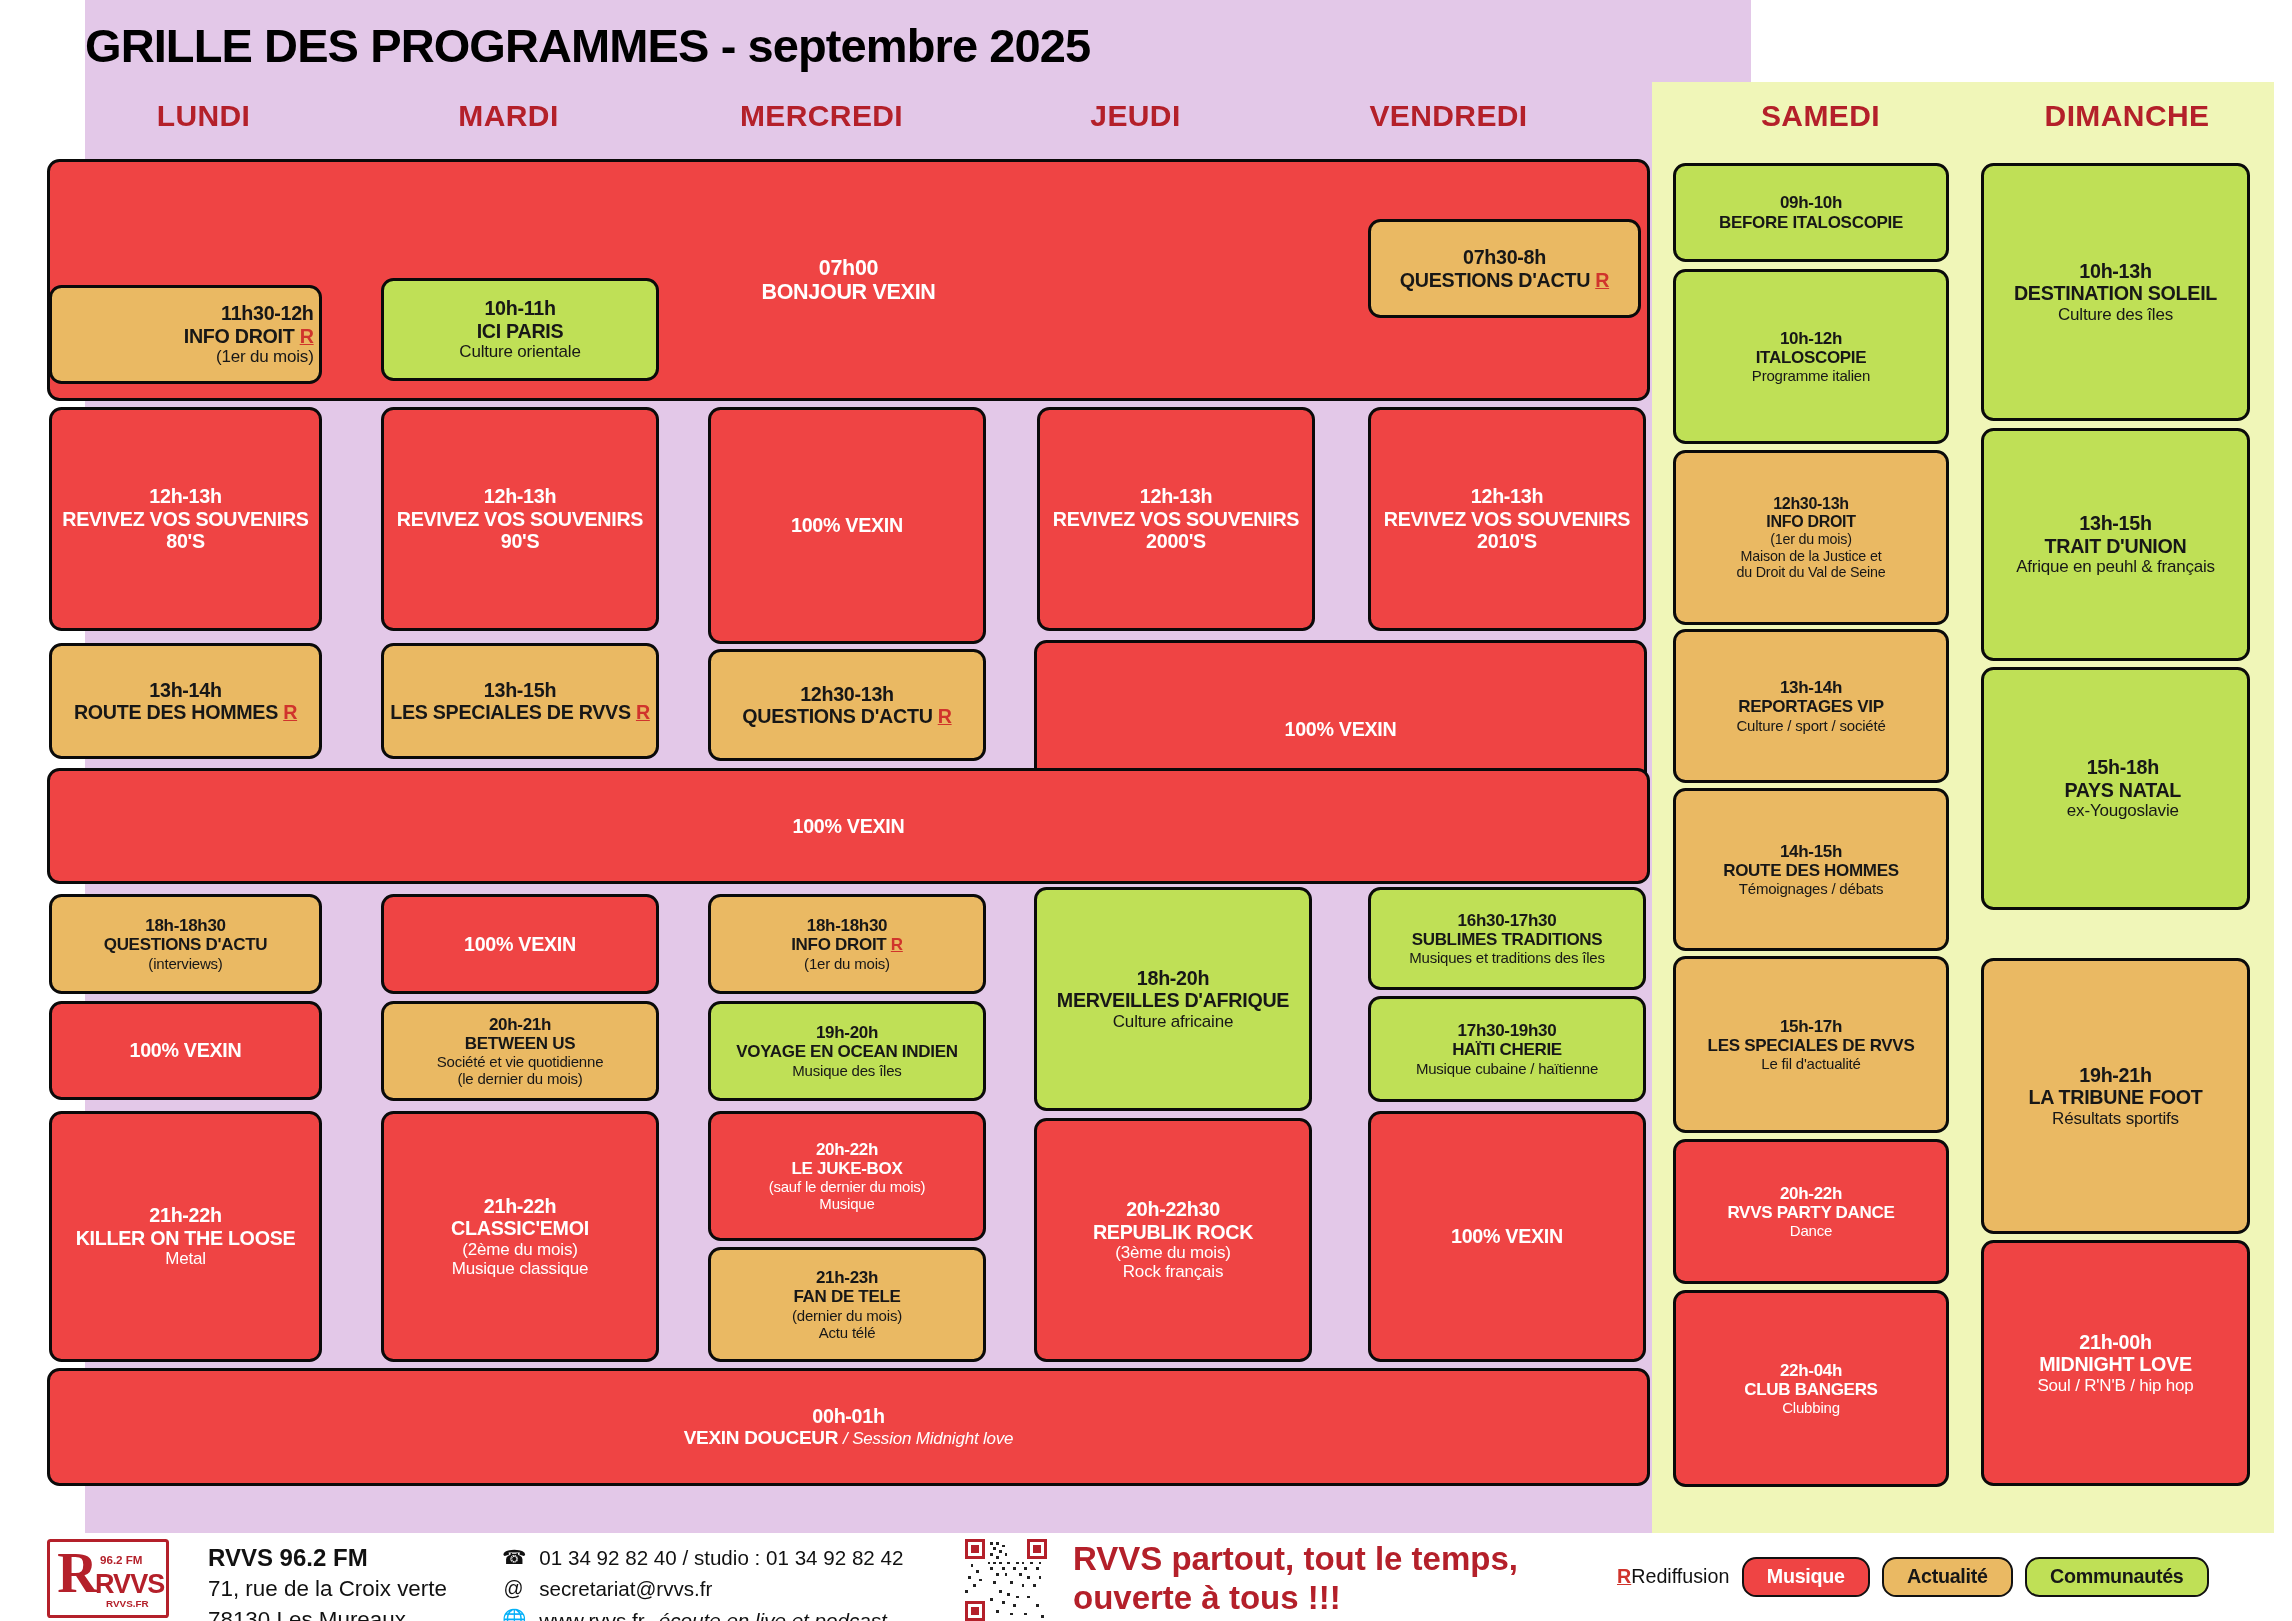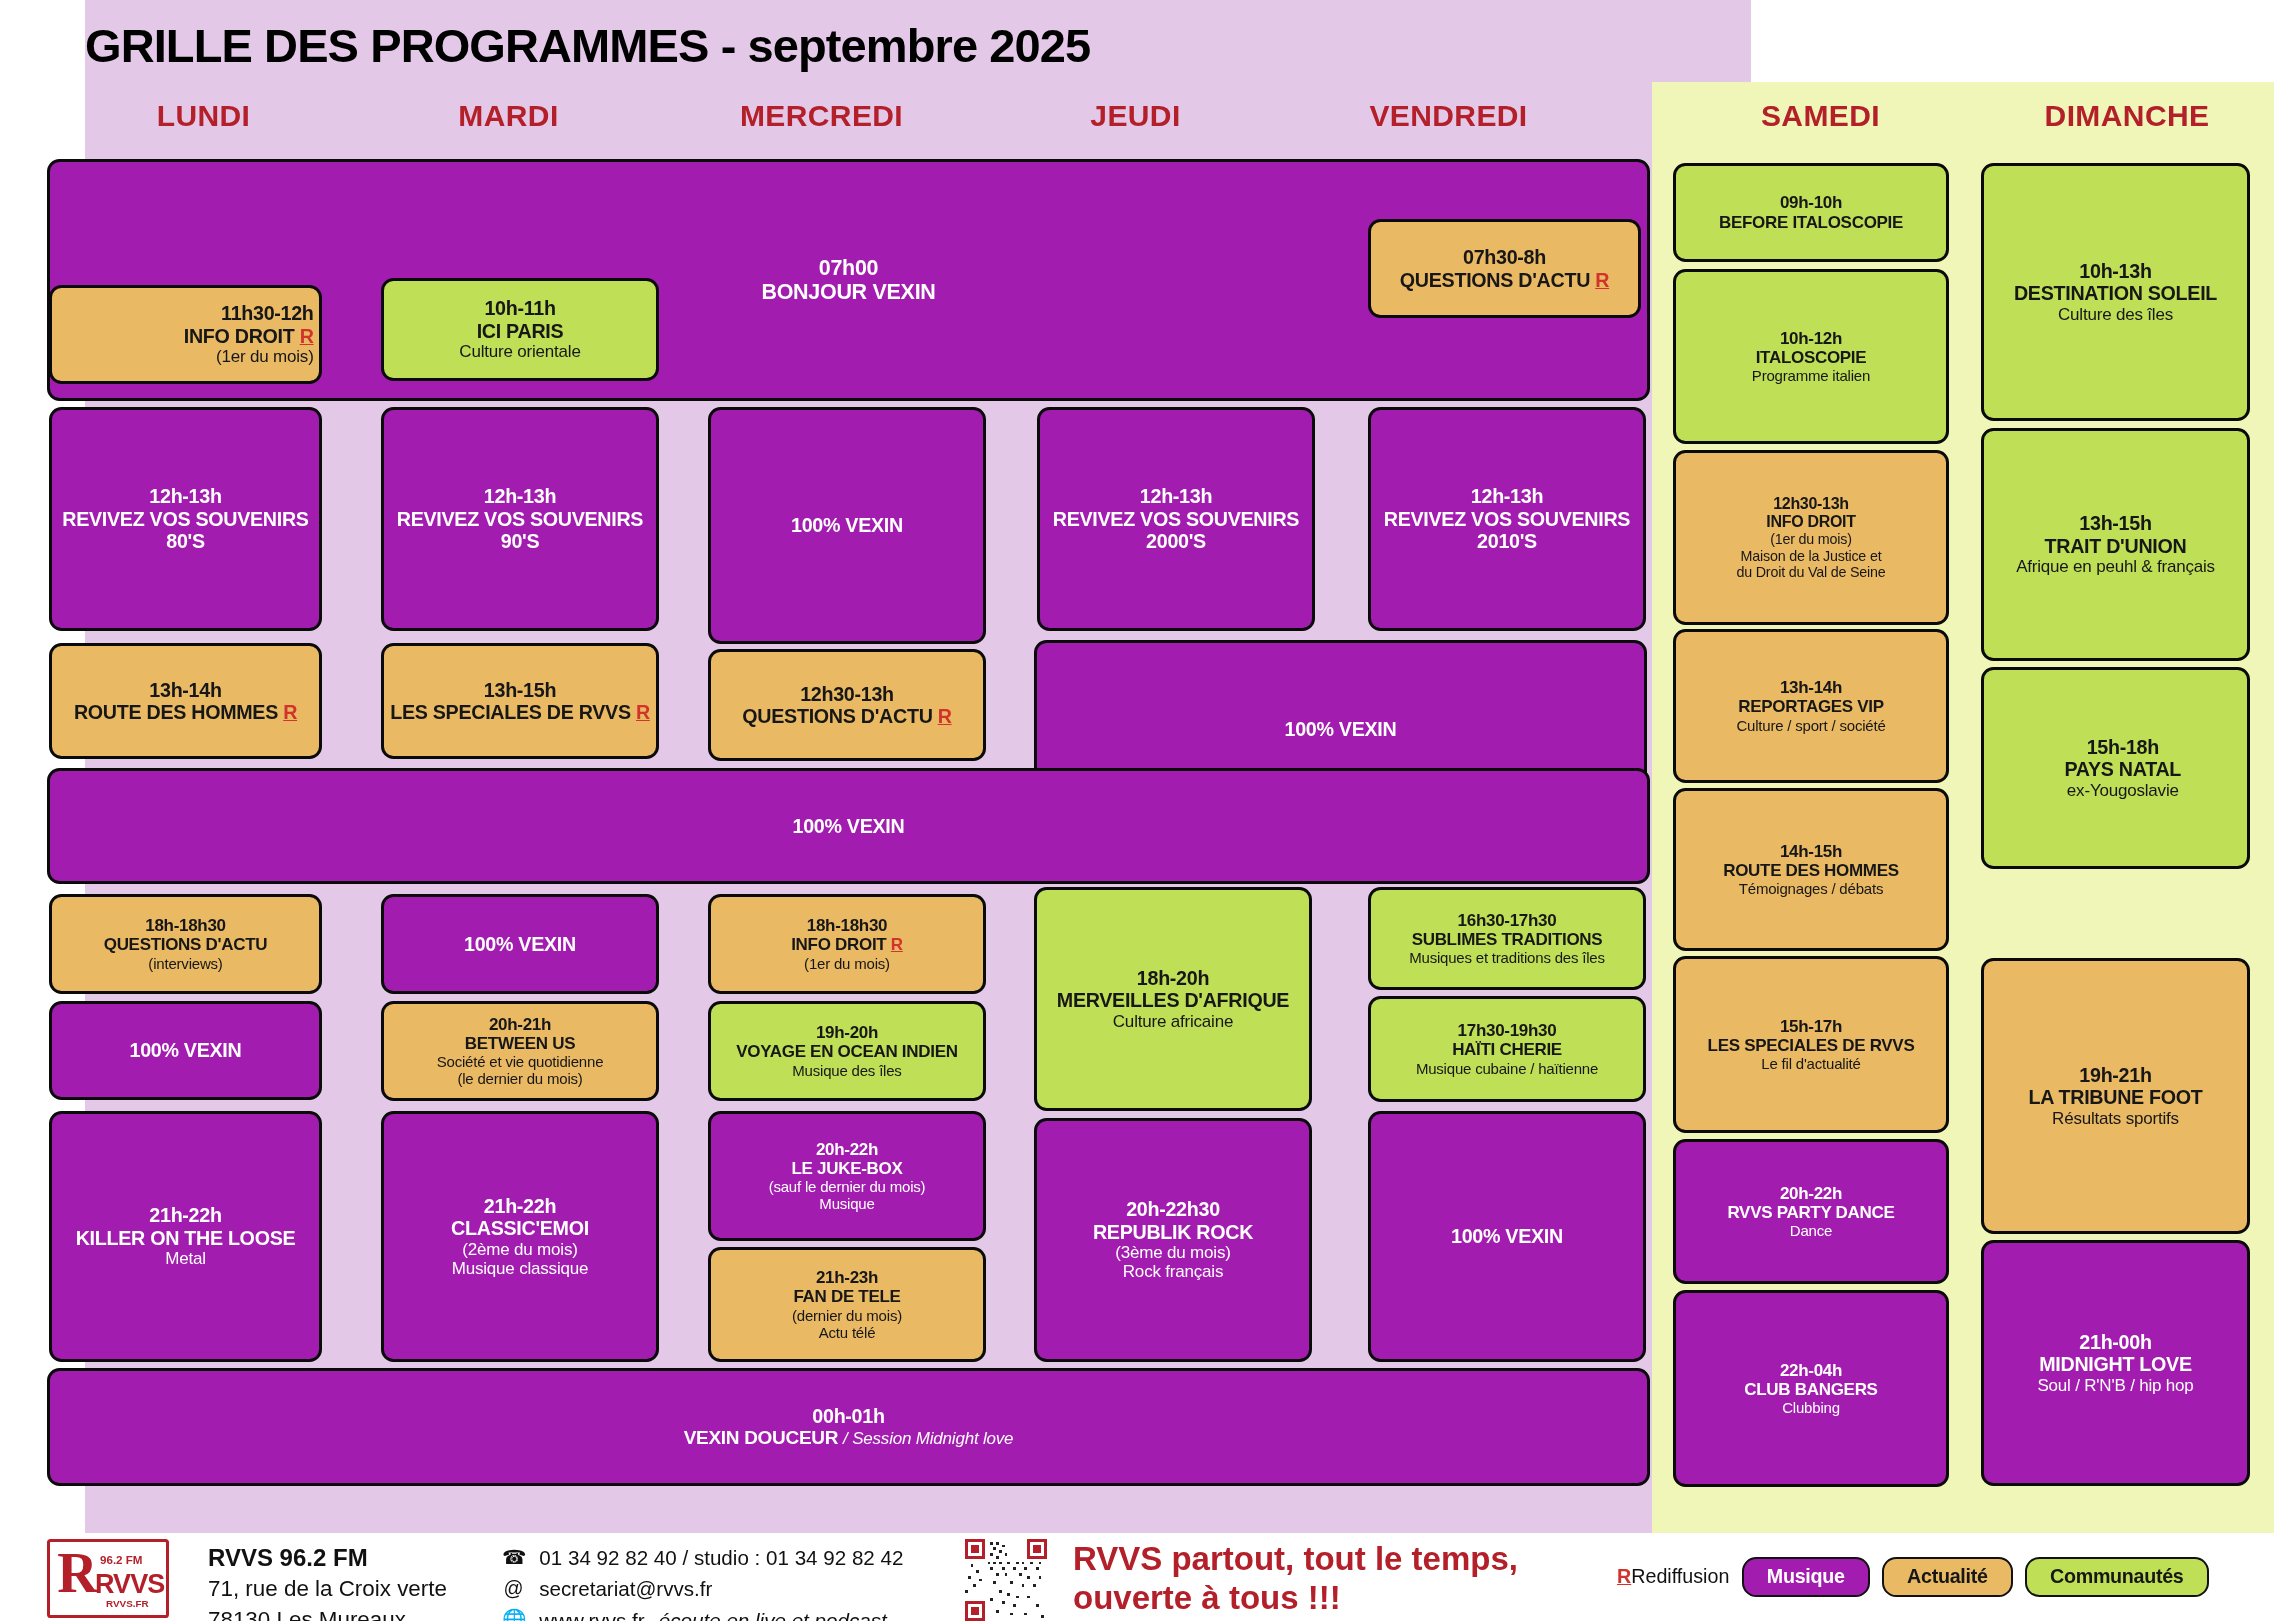--- a/index.html
+++ b/index.html
@@ -47,21 +47,21 @@
   }
   .cell .time{ font-weight:bold; font-size:19.7px; letter-spacing:-0.3px;}
   .cell .name{ font-weight:bold; font-size:19.7px; letter-spacing:-0.3px;}
   .cell .sub { font-size:17px; font-weight:normal; letter-spacing:-0.2px;}
   .cell.small .time,.cell.small .name{ font-size:17px; }
   .cell.small .sub{ font-size:15px; }
   .cell.tiny .time,.cell.tiny .name{ font-size:16px; }
   .cell.tiny .sub{ font-size:14.3px; }
   .cell.big .time,.cell.big .name{ font-size:21.5px; }
 
-  .musique   { background:#a21caf; color:#ffffff; }
+  .musique   { background:#ef4444; color:#ffffff; }
   .actualite { background:#eab963; color:#171717; }
   .commun    { background:#bfe056; color:#171717; }
 
   .rmark{ color:#d0342c; font-weight:bold; text-decoration:underline; }
 
   
   #footer{ position:absolute; left:0; top:1533px; width:2293px; height:88px; background:#fff; }
   #logo-block{ position:absolute; left:47px; top:1539px; width:125px; height:81px; }
   .logo-box{
     width:122px;height:79px;border:3.6px solid #b4202a;border-radius:3.6px;
@@ -323,21 +323,21 @@
 <div class="cell commun" style="left:1981px;top:163px;width:269px;height:258px;">
   <div class="time">10h-13h</div>
   <div class="name">DESTINATION SOLEIL</div>
   <div class="sub">Culture des îles</div>
 </div>
 <div class="cell commun" style="left:1981px;top:428px;width:269px;height:233px;">
   <div class="time">13h-15h</div>
   <div class="name">TRAIT D'UNION</div>
   <div class="sub">Afrique en peuhl &amp; français</div>
 </div>
-<div class="cell commun" style="left:1981px;top:667px;width:269px;height:202px;padding-left:20px;">
+<div class="cell commun" style="left:1981px;top:667px;width:269px;height:243px;padding-left:20px;">
   <div class="time">15h-18h</div>
   <div class="name">PAYS NATAL</div>
   <div class="sub">ex-Yougoslavie</div>
 </div>
 <div class="cell actualite" style="left:1981px;top:958px;width:269px;height:276px;">
   <div class="time">19h-21h</div>
   <div class="name">LA TRIBUNE FOOT</div>
   <div class="sub">Résultats sportifs</div>
 </div>
 <div class="cell musique" style="left:1981px;top:1240px;width:269px;height:246px;">

